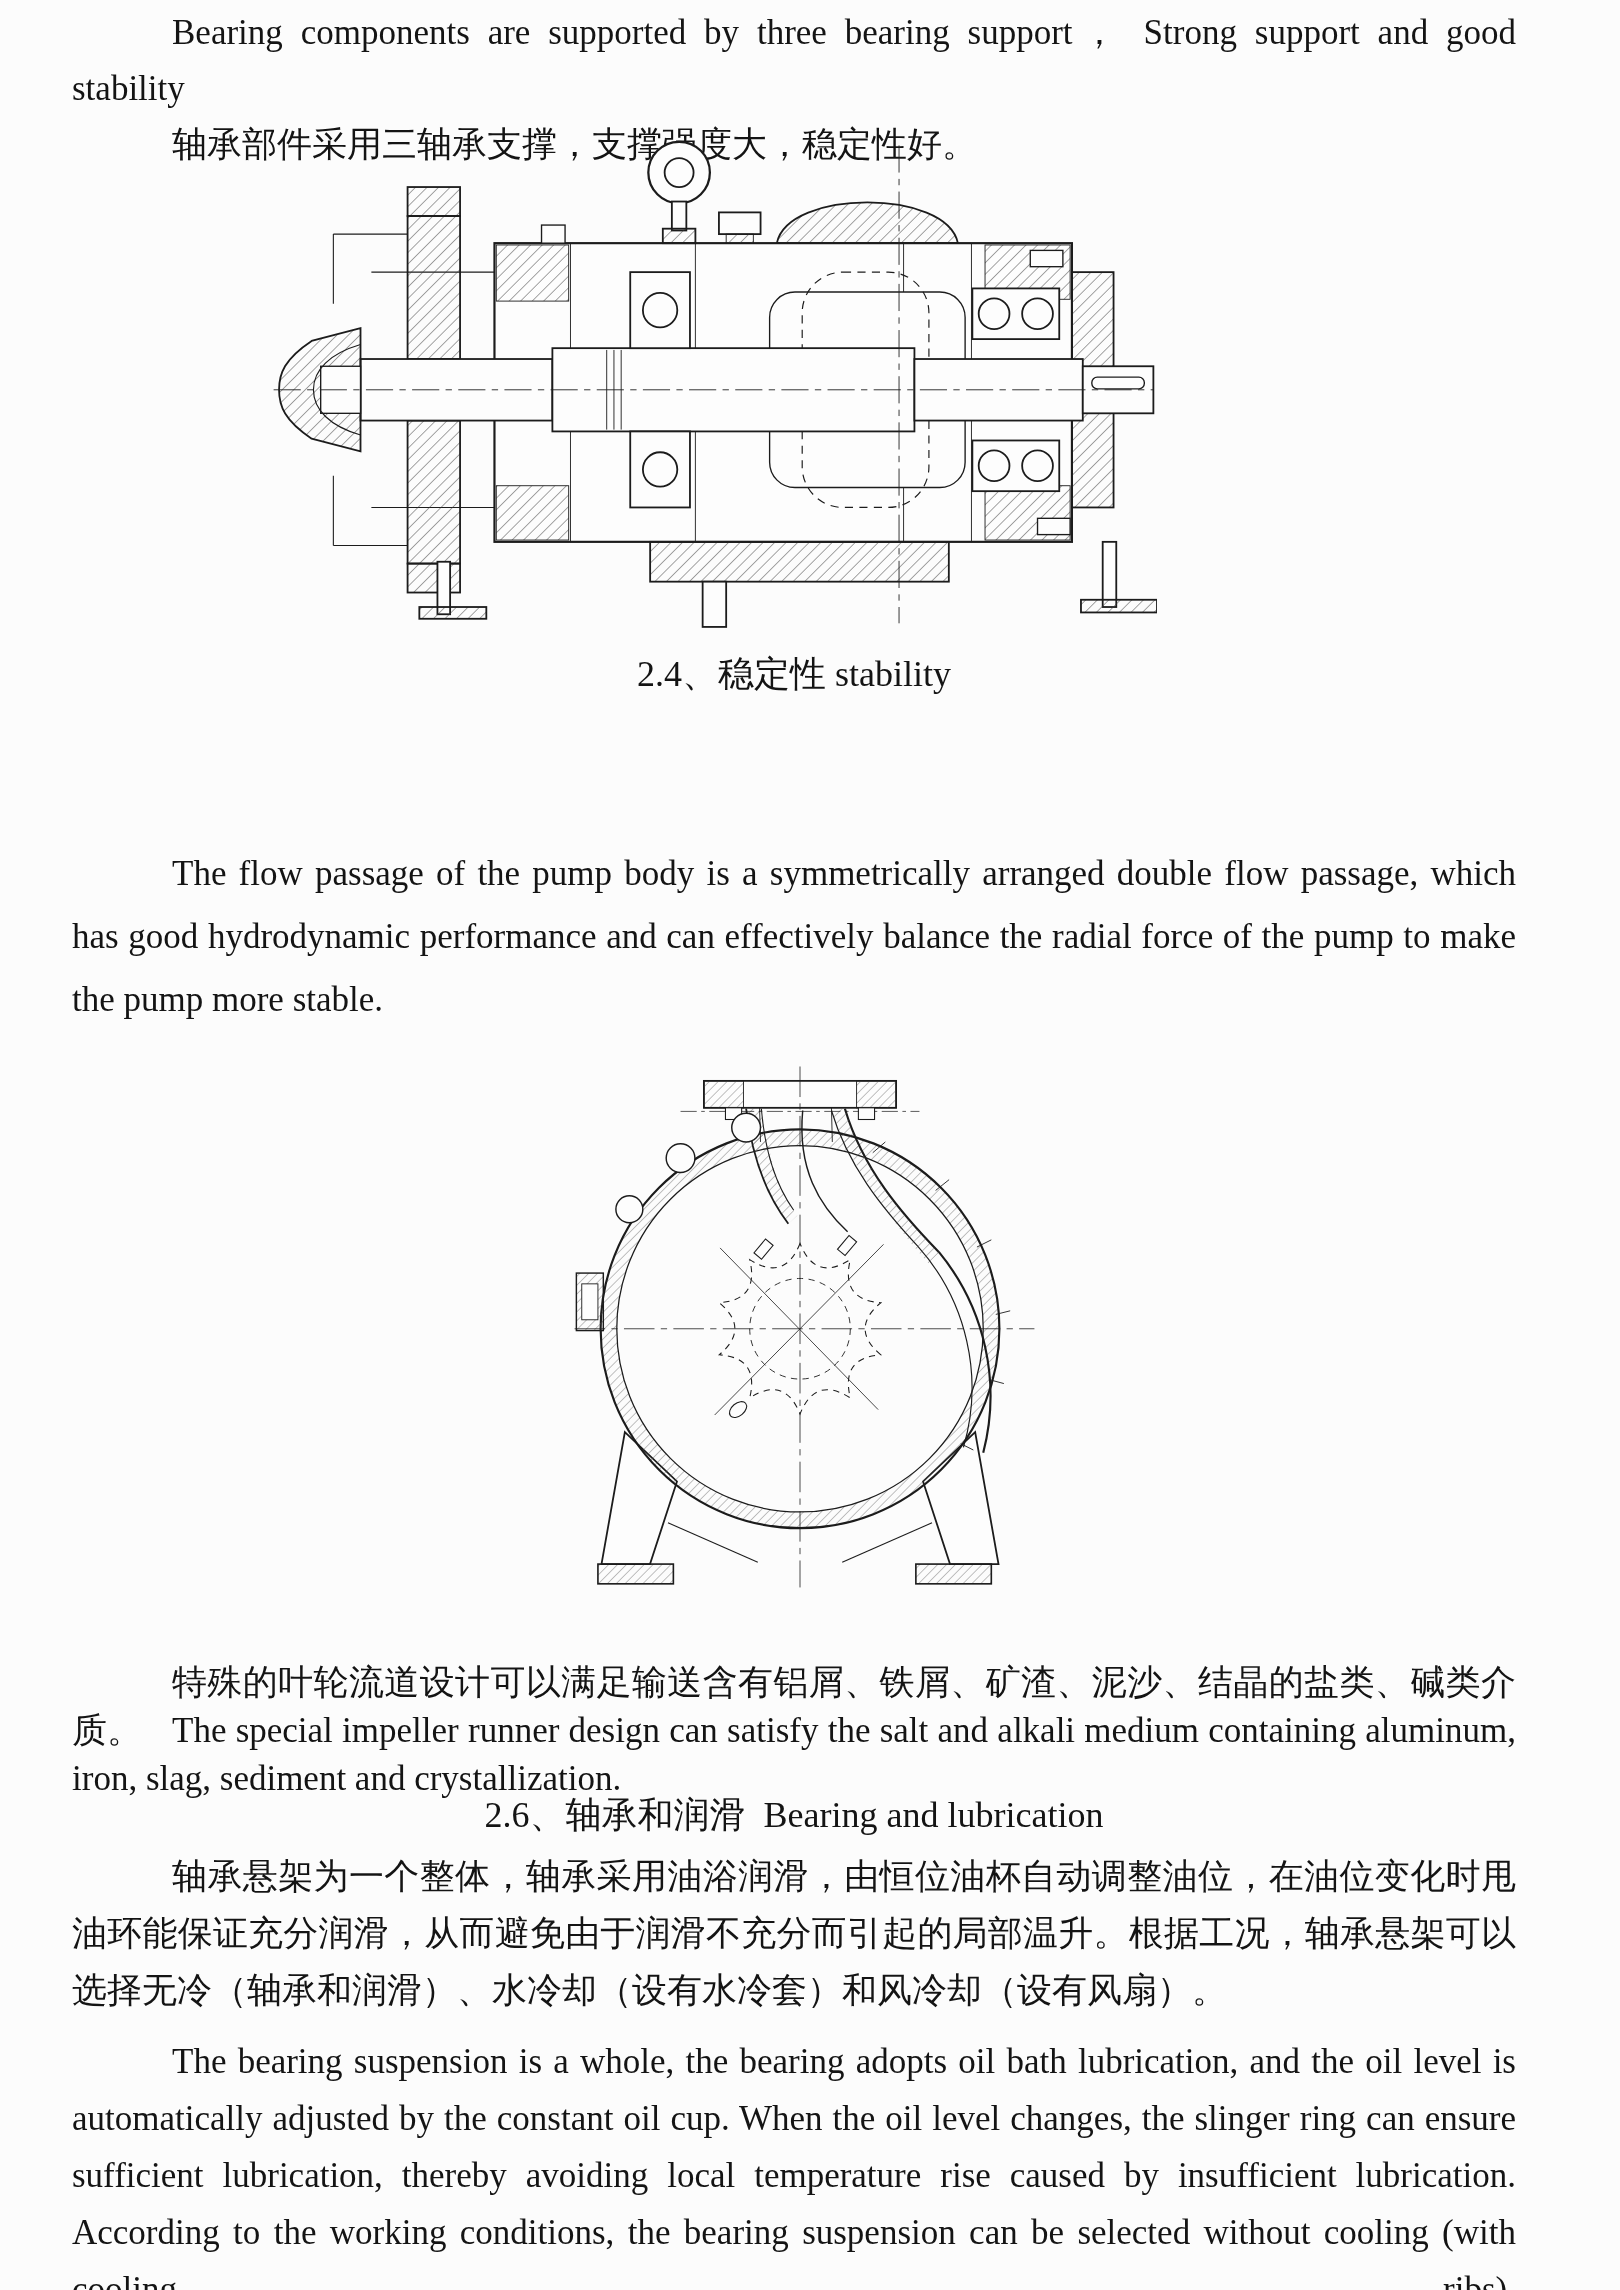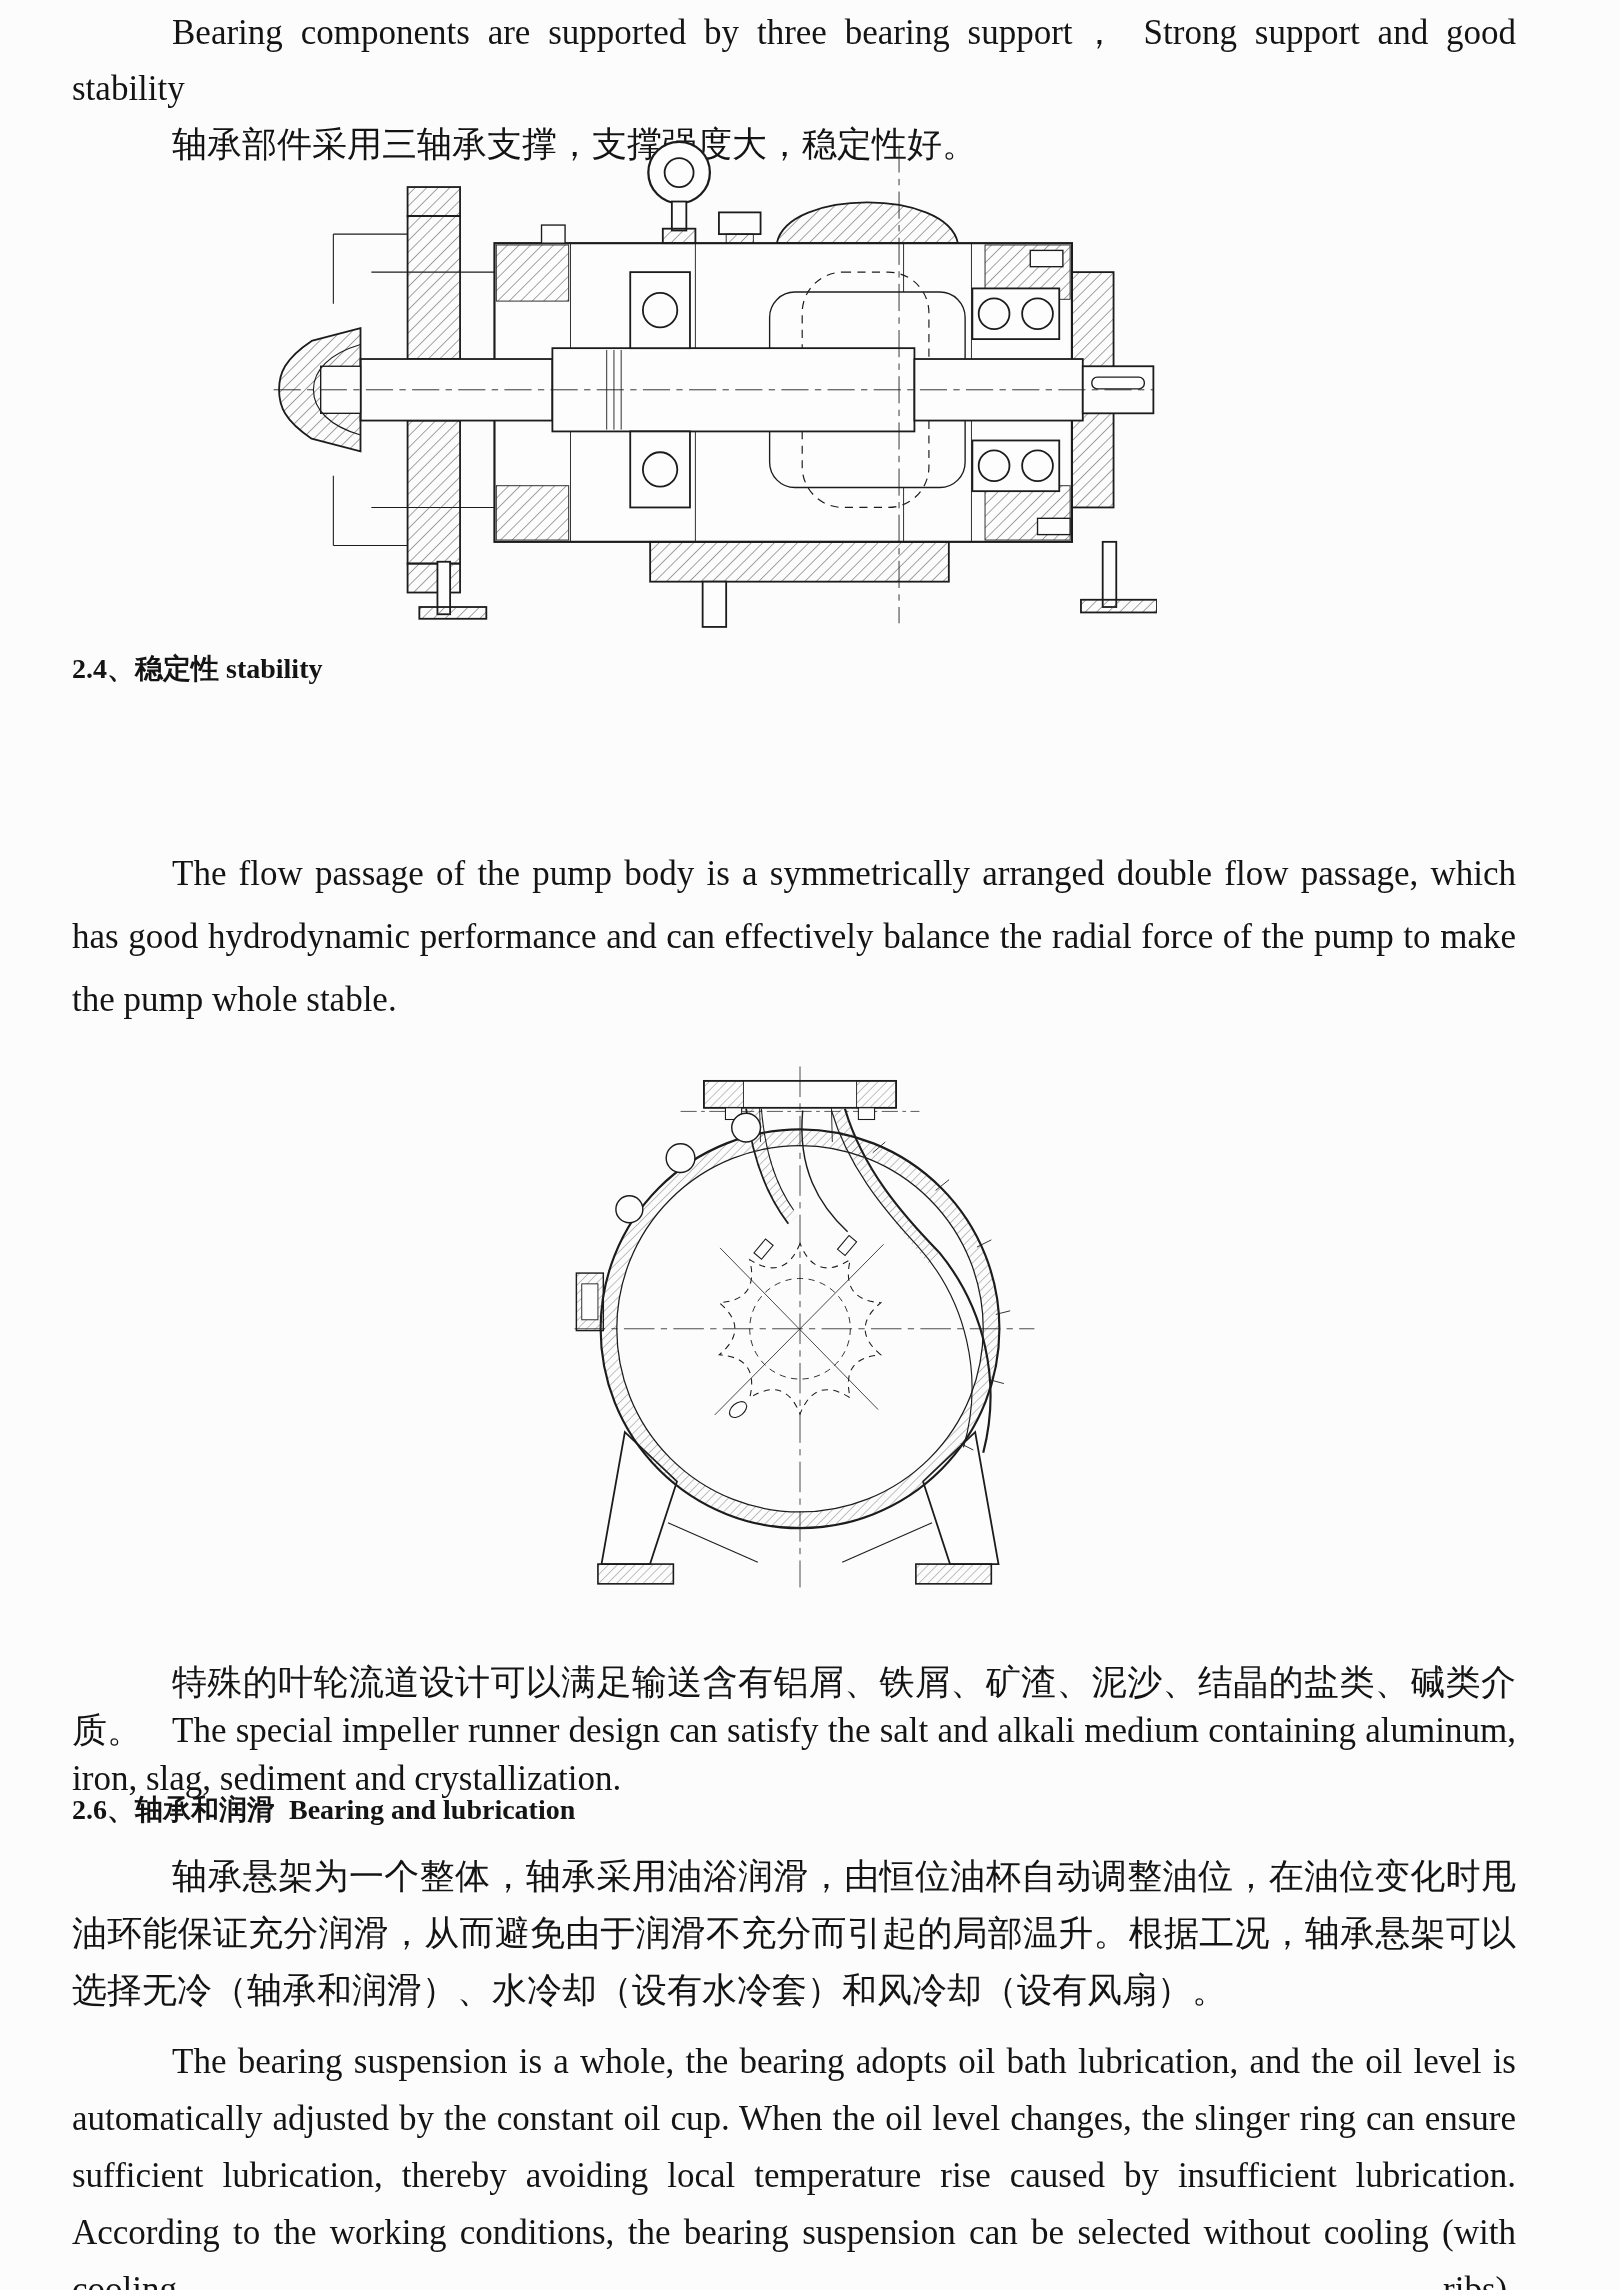--- a/index.html
+++ b/index.html
@@ -18,24 +18,24 @@
     font-size:35px;
     text-align:justify;
     text-justify:inter-word;
   }
   .tblock p{margin:0;}
   .ind{text-indent:100px;}
   .heading{
     position:absolute;
     left:72px;
     width:1444px;
-    font-size:28px;
-    font-weight:bold;
+    font-size:36px;
+    font-weight:normal;
     white-space:pre-wrap;
-    text-align:left;
+    text-align:center;
   }
   .fig{position:absolute;}
   .fig svg{display:block;}
   .last-just{text-align-last:justify;}
 </style>
 </head>
 <body>
 
 <div class="page">
 
@@ -127,21 +127,21 @@
         <rect x="920" y="448" width="15" height="72" fill="#fdfdfd"></rect>
         <rect x="896" y="512" width="84" height="14" fill="url(#hA)"></rect>
 
         <line x1="4" y1="280" x2="976" y2="280" stroke="#222" stroke-width="1" stroke-dasharray="30 7 7 7"></line>
         <line x1="695" y1="10" x2="695" y2="538" stroke="#222" stroke-width="1" stroke-dasharray="30 7 7 7"></line>
       </g>
     </svg>
   </div>
 
   <div class="heading" style="top:650px;">2.4、稳定性 stability</div>
-  <div class="tblock ind" style="top:842px;line-height:63px;">The flow passage of the pump body is a symmetrically arranged double flow passage, which has good hydrodynamic performance and can effectively balance the radial force of the pump to make the pump whole stable.</div>
+  <div class="tblock ind" style="top:842px;line-height:63px;">The flow passage of the pump body is a symmetrically arranged double flow passage, which has good hydrodynamic performance and can effectively balance the radial force of the pump to make the pump more stable.</div>
 
   <div class="fig" style="left:562px;top:1059px;">
     <svg width="485" height="553" viewBox="0 0 540 615">
       <g stroke="#1c1c1c" fill="none" stroke-width="2">
 
         <path d="M70,415 L128,470 L98,562 L44,562 Z" fill="#fdfdfd"></path>
         <path d="M460,415 L402,470 L432,562 L486,562 Z" fill="#fdfdfd"></path>
         <line x1="118" y1="516" x2="218" y2="560" stroke-width="1.2"></line>
         <line x1="412" y1="516" x2="312" y2="560" stroke-width="1.2"></line>
         <rect x="40" y="562" width="84" height="22" fill="url(#hB)" stroke-width="1.8"></rect>

